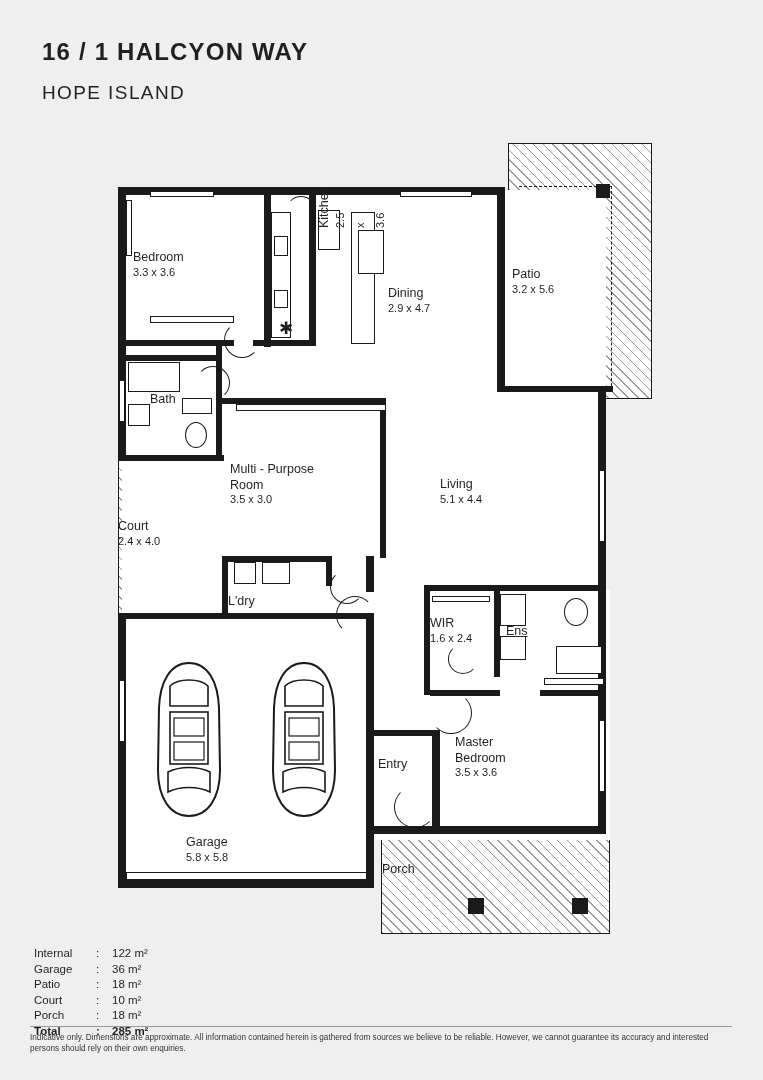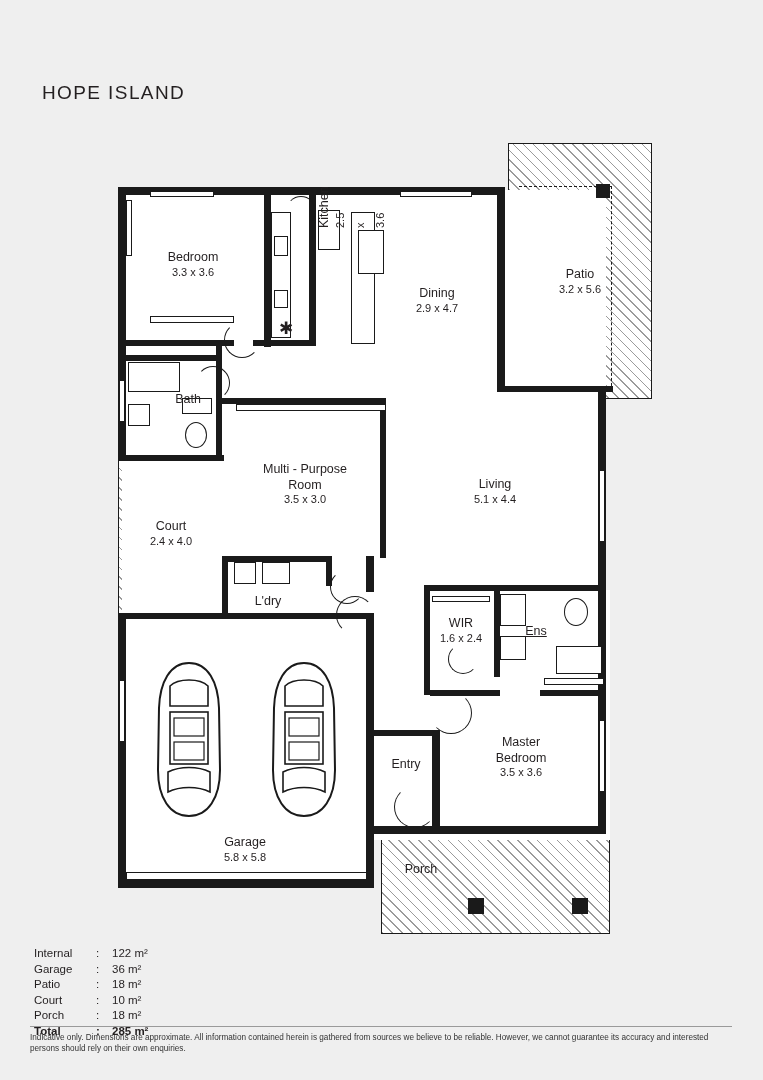--- a/index.html
+++ b/index.html
@@ -22,21 +22,21 @@
     font-size:19px;font-weight:normal;letter-spacing:1.4px;
   }
 
   
   .plan{position:absolute;left:0;top:0;width:763px;height:1080px;}
 
   
   .wall{position:absolute;background:#1a1a1a;}
   .room{position:absolute;background:#ffffff;}
   .thin{position:absolute;border:1px solid #1a1a1a;background:#fff;}
-  .lbl{position:absolute;text-align:center;line-height:1.25;}
+  .lbl{position:absolute;line-height:1.25;}
   .lbl .n{font-size:12.5px;}
   .lbl .d{font-size:11px;}
   .vert{writing-mode:vertical-rl;transform:rotate(180deg);}
 
   
   .hatch{
     position:absolute;
     background-color:#ffffff;
     background-image:repeating-linear-gradient(
       45deg,#9b9b9b 0 1px,rgba(255,255,255,0) 1px 7px);
@@ -62,20 +62,21 @@
   .disclaimer{
     position:absolute;left:30px;top:1033px;width:706px;
     font-size:8.2px;line-height:10.5px;color:#333;
   }
 </style>
 </head>
 <body>
 
 <div class="page">
 
+  <div class="title">16 / 1 HALCYON WAY</div>
   <div class="subtitle">HOPE ISLAND</div>
 
   <div class="plan">
 
     <div class="hatch" style="left:508px;top:143px;width:144px;height:256px;"></div>
     <div class="dashed" style="left:519px;top:186px;width:93px;height:205px;border-top:1px dashed #1a1a1a;border-right:1px dashed #1a1a1a;border-bottom:0;border-left:0;"></div>
 
     <div class="hatch" style="left:118px;top:458px;width:104px;height:160px;"></div>
 
     <div class="hatch" style="left:381px;top:826px;width:229px;height:108px;"></div>

